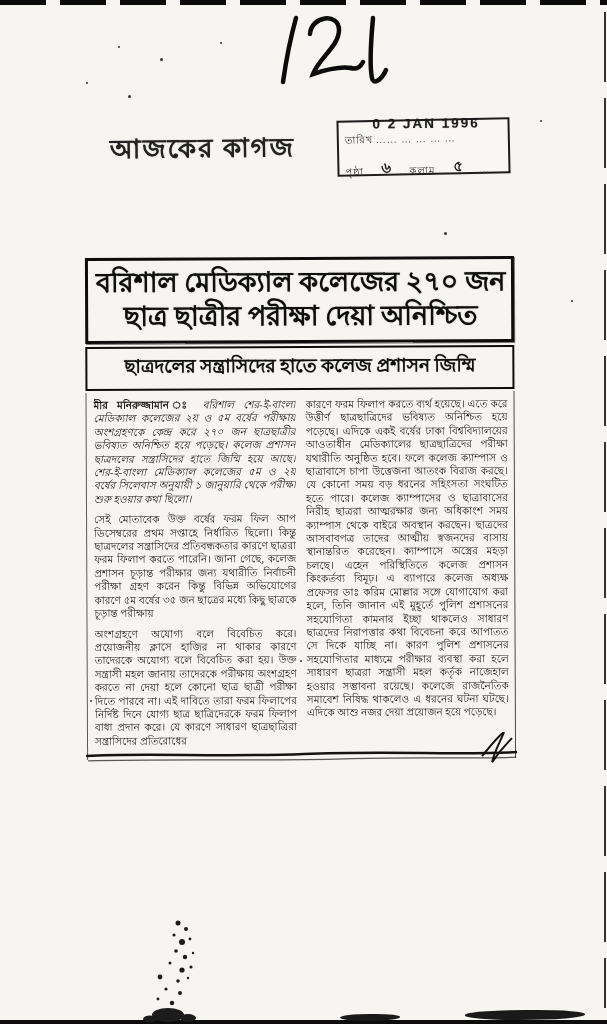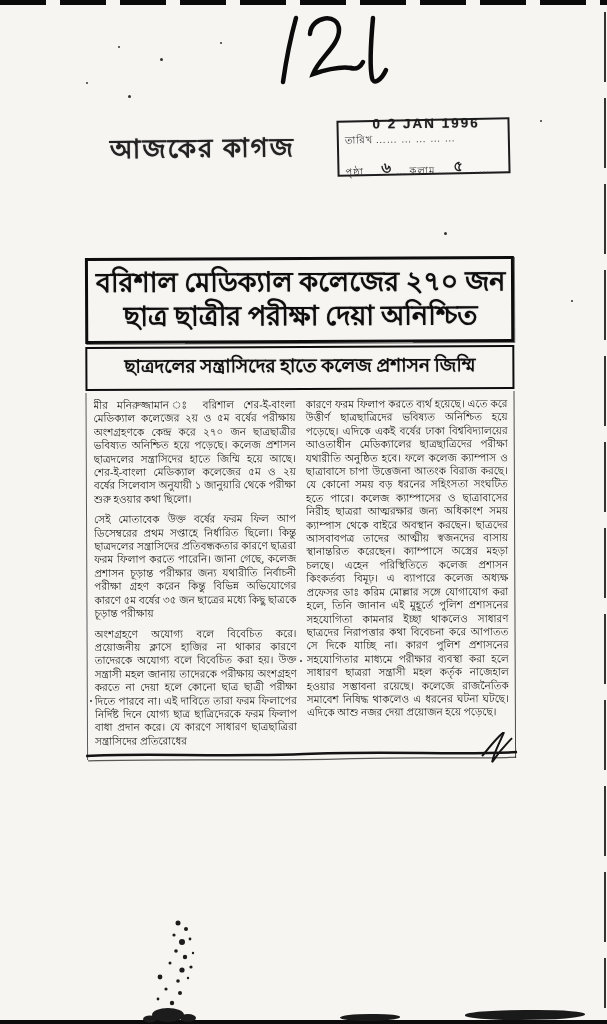--- a/index.html
+++ b/index.html
@@ -70,22 +70,22 @@
     text-shadow:0 0 1px rgba(0,0,0,.4);
   }
   .body-wrap {
     position:relative; margin-top:2px; box-sizing:border-box;
     border-left:1px solid #5a5a5a; border-right:1px solid #4a4a4a;
     padding:6px 6px 12px 7px; display:flex; gap:10px;
   }
   .col { width:50%; font-size:10.4px; line-height:13.4px; text-align:justify; color:#171717; overflow:hidden; }
   .col p { margin:0 0 7px 0; }
   .col p:last-child { margin-bottom:0; }
-  .byline { font-weight:normal; }
-  .lede { }
+  .byline { font-weight:bold; }
+  .lede { font-style:italic; }
   .clip-underline { position:absolute; left:-4px; bottom:-8px; width:437px; height:34px; }
   
   .smudge { position:absolute; left:130px; top:915px; width:110px; height:109px; }
   .speck { position:absolute; width:2px; height:2px; background:#333; border-radius:50%; }
 </style>
 </head>
 <body>
 
 <div class="page">
 

